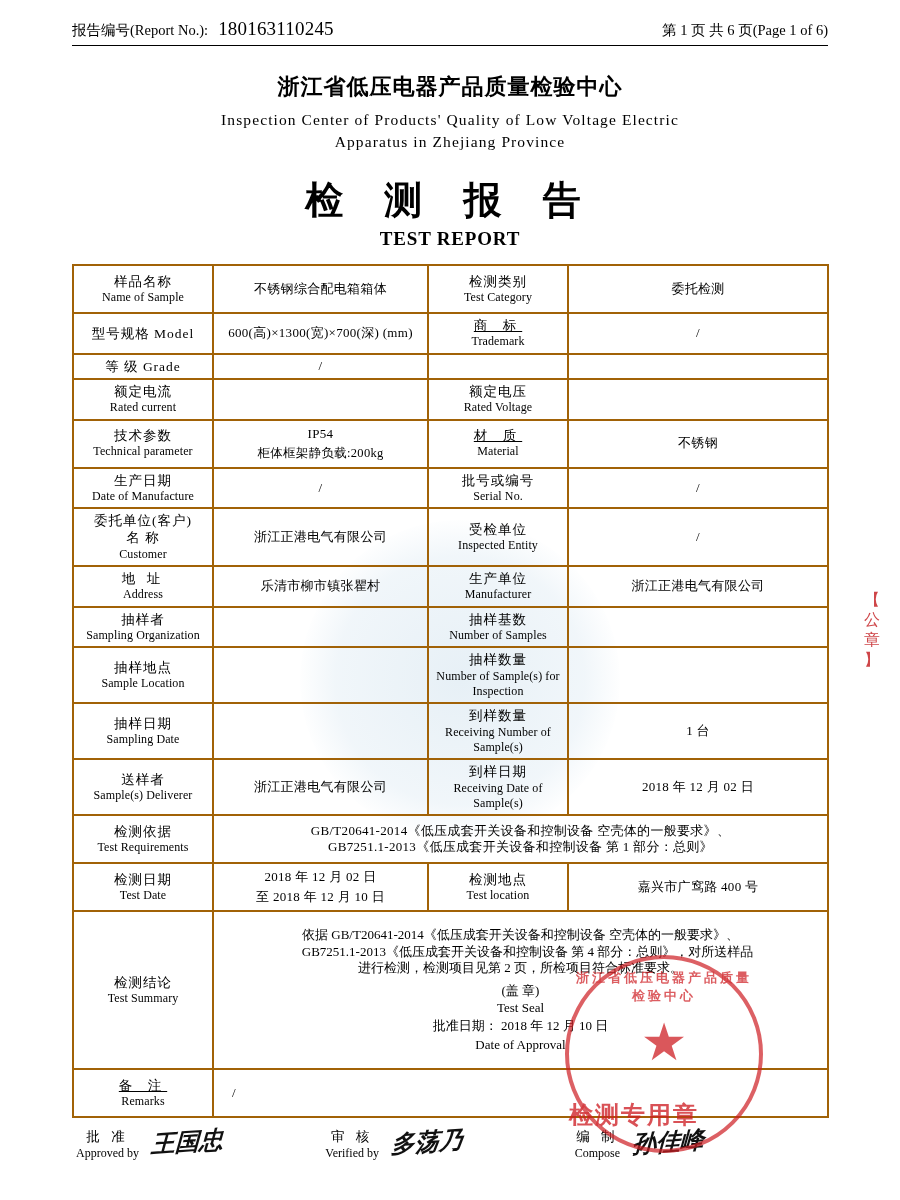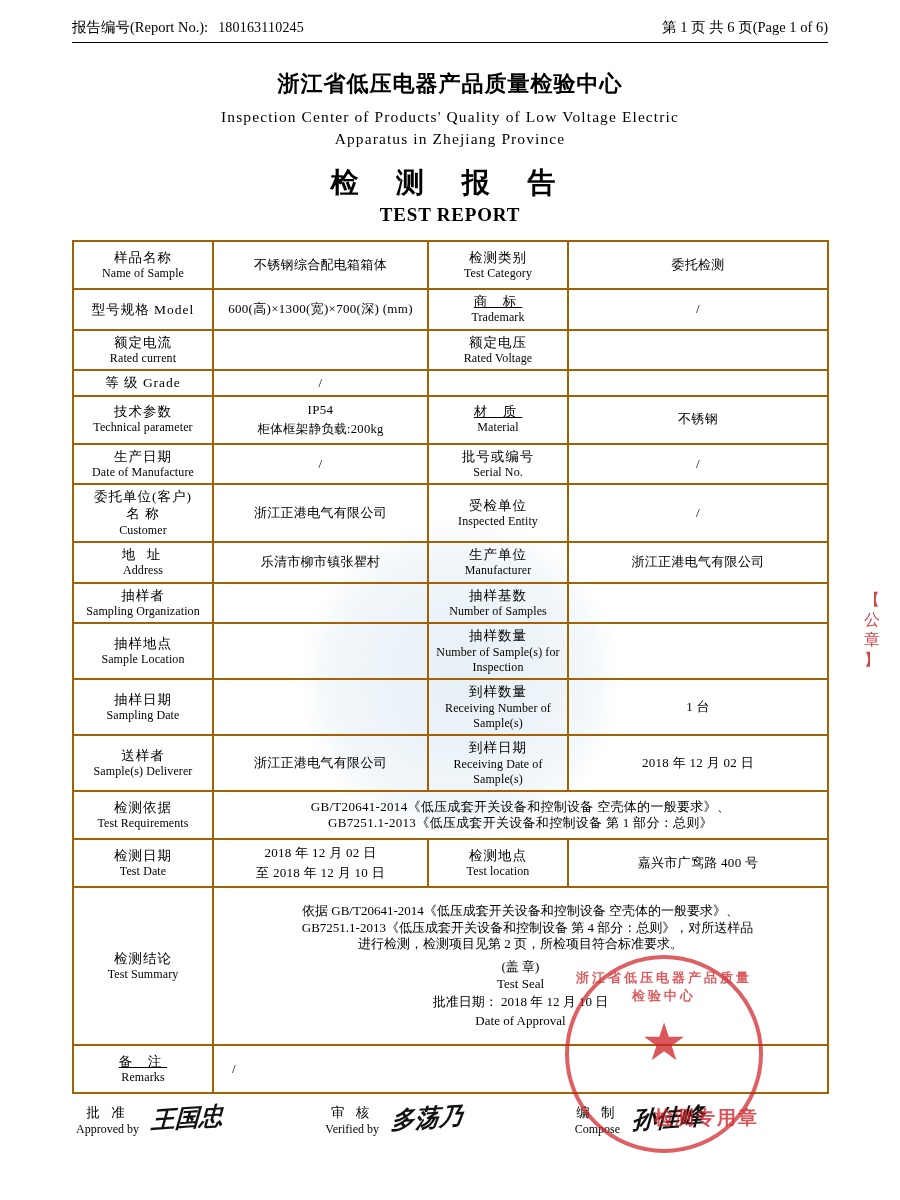--- a/index.html
+++ b/index.html
@@ -46,21 +46,21 @@
     border-bottom: 1.6px solid #000;
     padding-bottom: 5px;
     font-size: 14.5px;
   }
   .header-left {
     display: flex;
     align-items: baseline;
     gap: 10px;
   }
   .header-label { font-size: 14.5px; }
-  .header-value { font-size: 14px; letter-spacing: .2px; }
+  .header-value { font-size: 19px; letter-spacing: .2px; }
   .header-right { font-size: 14.5px; }
 
   
   .titles {
     text-align: center;
     margin-top: 26px;
   }
   .title-cn {
     font-size: 22px;
     font-weight: bold;
@@ -68,24 +68,24 @@
     font-family: "DejaVu Serif", "Liberation Serif", serif;
   }
   .title-en1, .title-en2 {
     font-size: 15.5px;
     letter-spacing: 1.1px;
     margin-top: 9px;
     font-family: "Liberation Serif", serif;
   }
   .title-en2 { margin-top: 4px; }
   .report-cn {
-    font-size: 28px;
+    font-size: 38px;
     font-weight: bold;
     letter-spacing: 14px;
-    margin-top: 16px;
+    margin-top: 24px;
     font-family: "DejaVu Serif", "Liberation Serif", serif;
   }
   .report-en {
     font-size: 19px;
     font-weight: bold;
     letter-spacing: .8px;
     margin-top: 2px;
   }
 
   
@@ -173,22 +173,22 @@
     left: 50%; top: 44%;
     transform: translate(-50%, -50%);
     font-size: 52px;
     color: rgba(206, 30, 35, 0.85);
     line-height: 1;
   }
   .stamp .bottom-text {
     position: absolute;
     left: 0; right: 0;
     bottom: 18px;
-    text-align: right;
-    font-size: 19px;
+    text-align: left;
+    font-size: 24px;
     font-weight: bold;
     letter-spacing: 2px;
     color: rgba(206, 30, 35, 0.88);
     font-family: "DejaVu Serif", serif;
   }
   .stamp .arc {
     position: absolute;
     left: 0; right: 0; top: 10px;
     text-align: center;
     font-size: 13px;
@@ -273,38 +273,38 @@
         <td class="val val-sm">600(高)×1300(宽)×700(深) (mm)</td>
         <td>
           <span class="cn sp2">商  标</span>
           <span class="en">Trademark</span>
         </td>
         <td class="val">/</td>
       </tr>
 
       <tr>
         <td>
+          <span class="cn">等  级 Grade</span>
+        </td>
+        <td class="val">/</td>
+        <td>
+          <span class="cn"></span>
+        </td>
+        <td class="val"></td>
+      </tr>
+
+      <tr>
+        <td>
           <span class="cn">额定电流</span>
           <span class="en">Rated current</span>
         </td>
         <td class="val"></td>
         <td>
           <span class="cn">额定电压</span>
           <span class="en">Rated Voltage</span>
-        </td>
-        <td class="val"></td>
-      </tr>
-
-      <tr>
-        <td>
-          <span class="cn">等  级 Grade</span>
-        </td>
-        <td class="val">/</td>
-        <td>
-          <span class="cn"></span>
         </td>
         <td class="val"></td>
       </tr>
 
       <tr>
         <td class="tall">
           <span class="cn">技术参数</span>
           <span class="en">Technical parameter</span>
         </td>
         <td class="val two-line">

